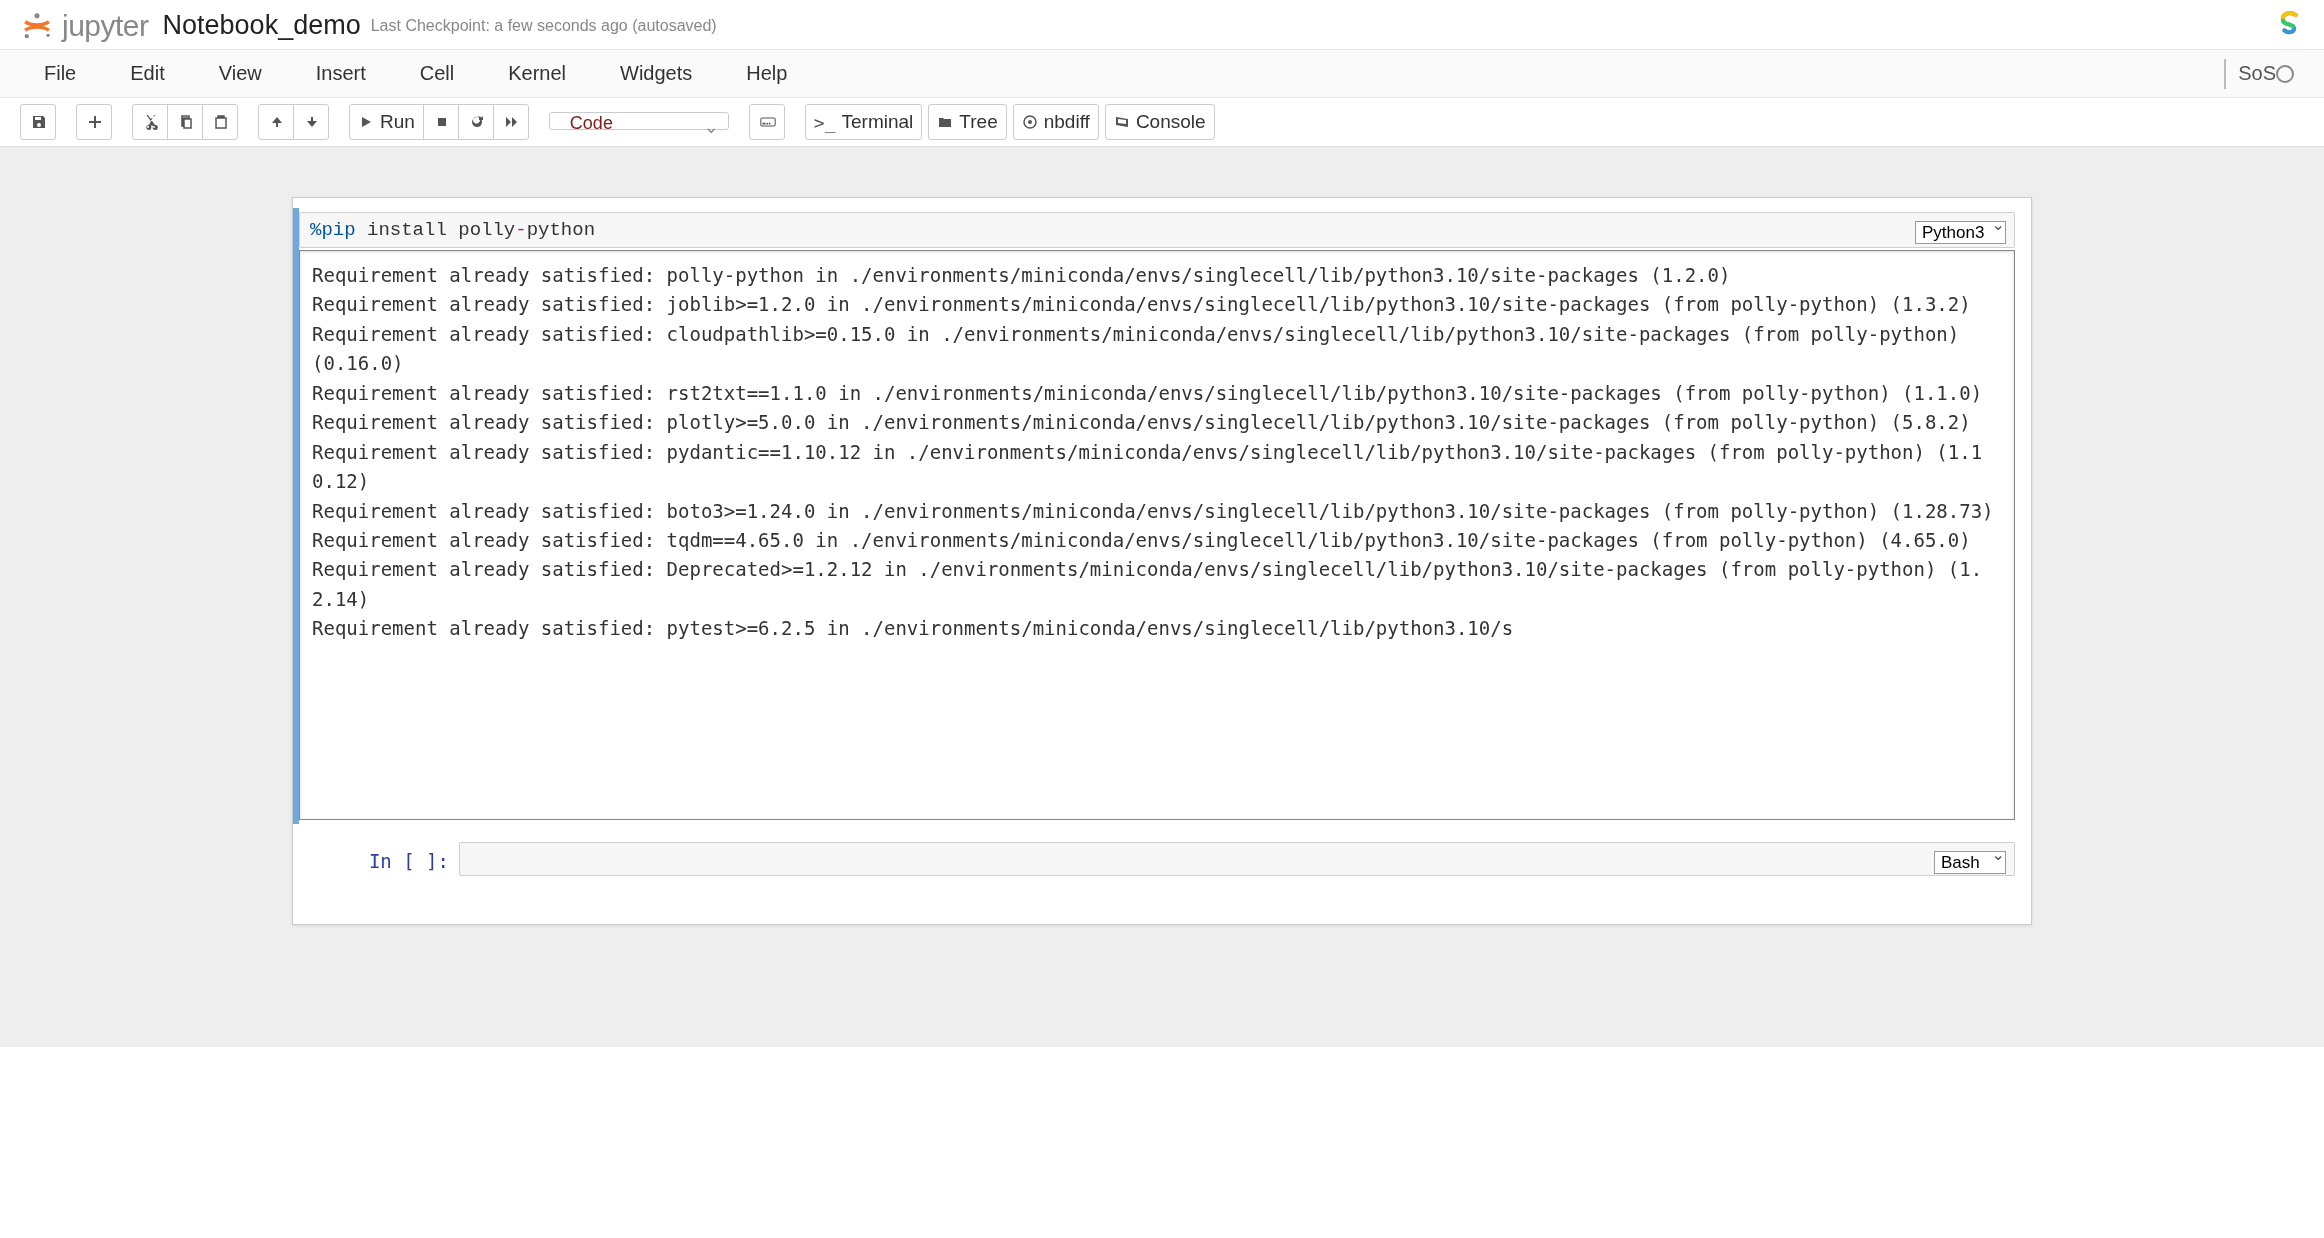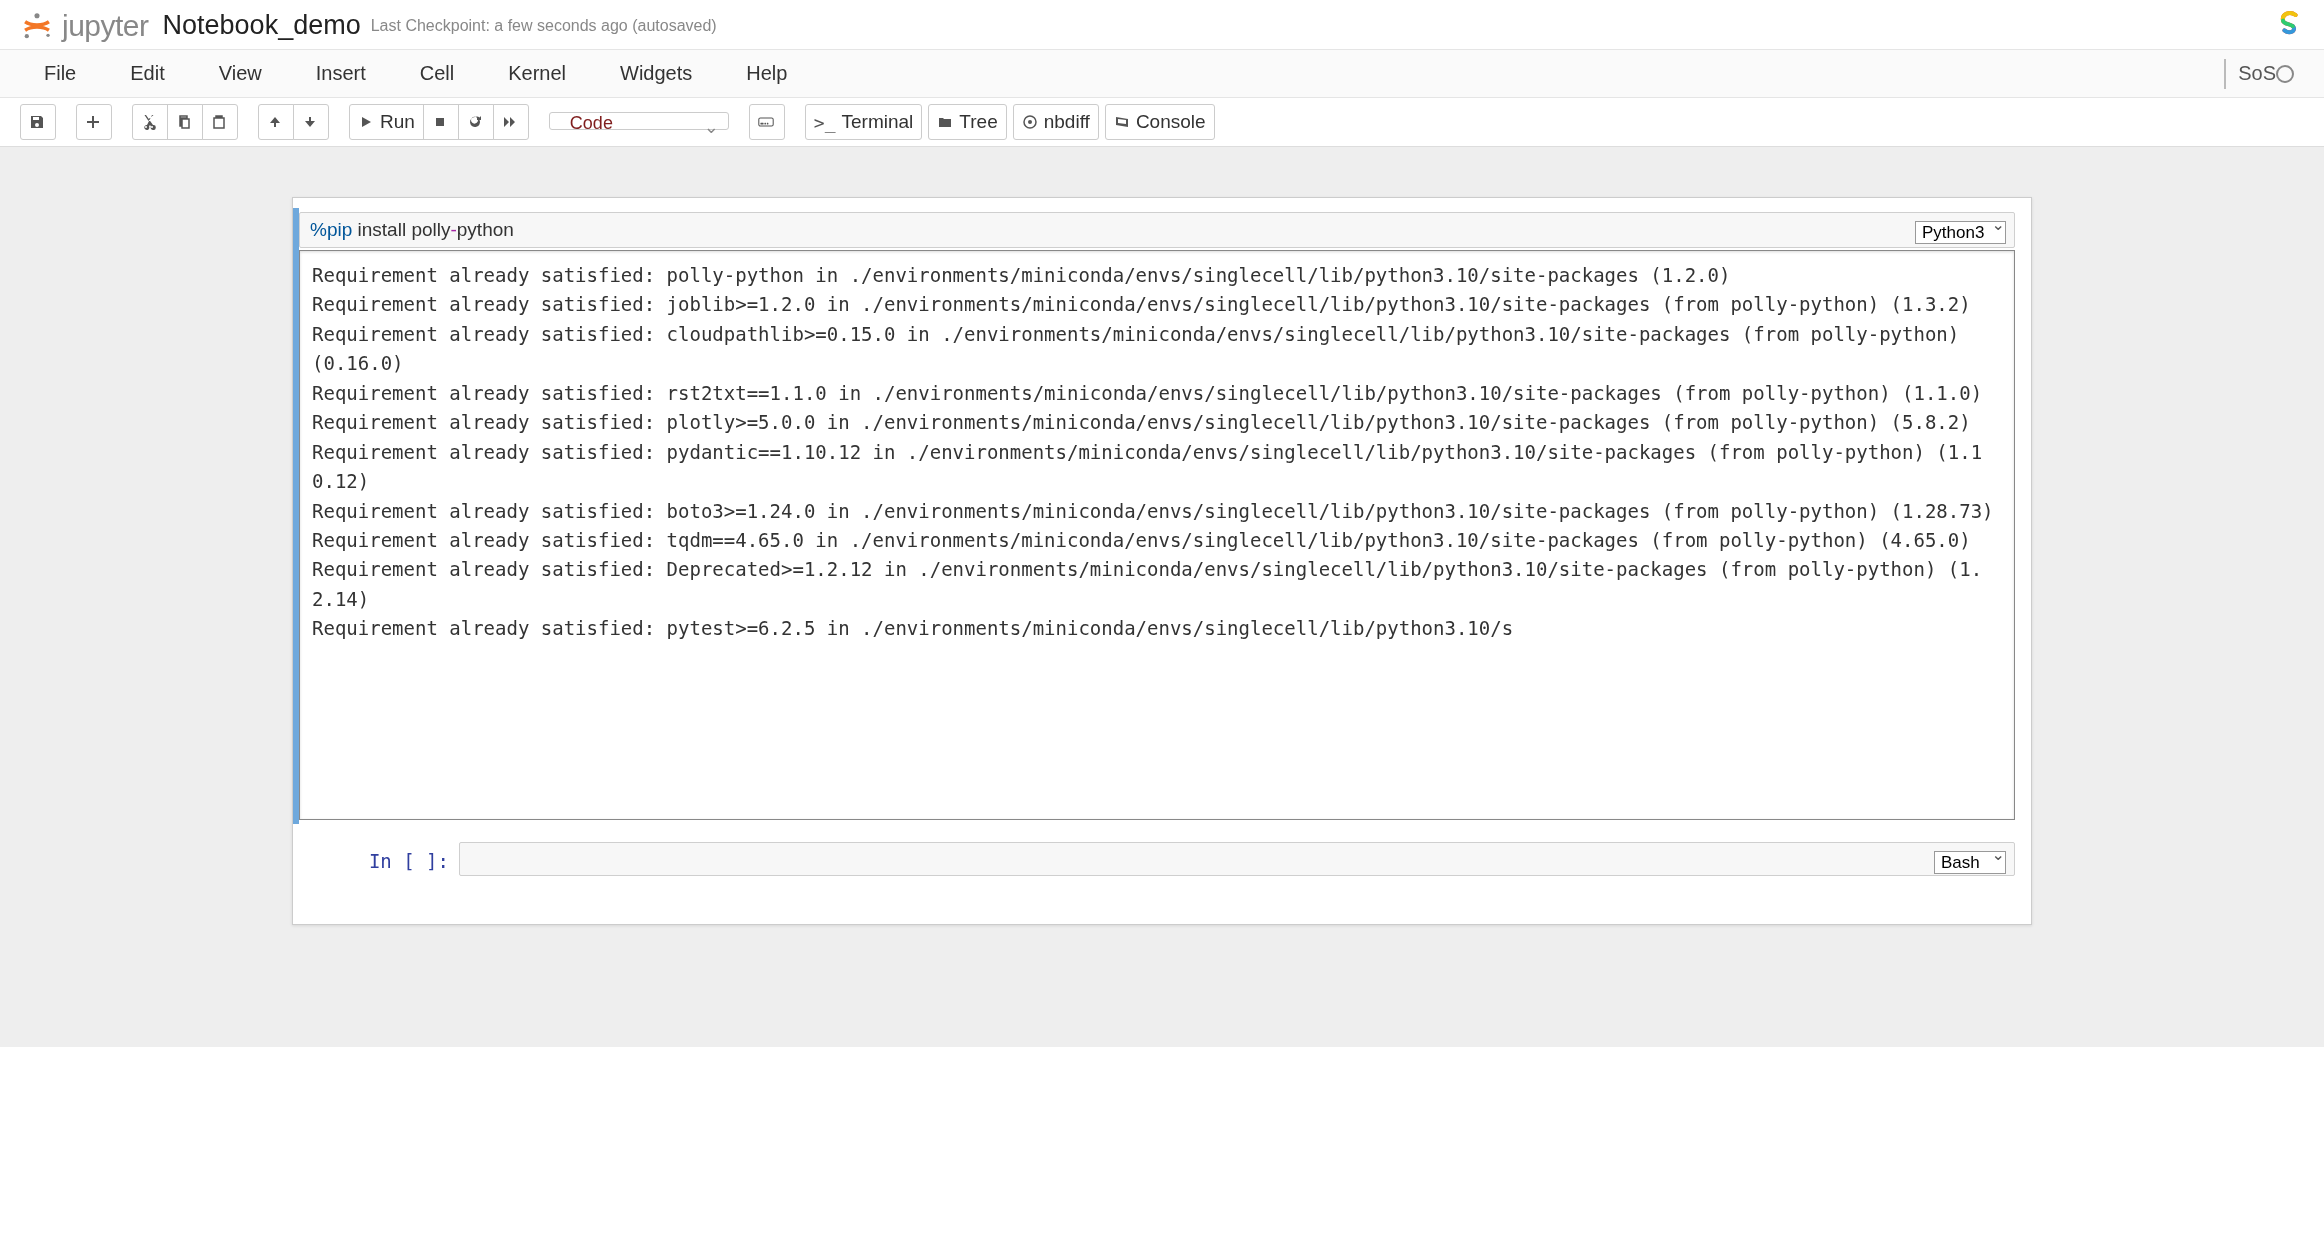--- a/index.html
+++ b/index.html
@@ -16,21 +16,21 @@
   
   
   .menubar { display: flex; align-items: center; padding: 0 30px; background: #fafafa; border-bottom: 1px solid #e5e5e5; height: 48px; }
   .menu-item { font-size: 20px; color: #333; padding: 10px 14px; cursor: pointer; margin-right: 26px; }
   .kernel-indicator { margin-left: auto; display: flex; align-items: center; gap: 0; border-left: 2px solid #bbb; padding-left: 12px; height: 30px; }
   .kernel-name { font-size: 20px; color: #555; }
   .kernel-circle { width: 18px; height: 18px; border: 2px solid #888; border-radius: 50%; }
   
   
   .toolbar { display: flex; align-items: center; padding: 6px 20px; gap: 6px; border-bottom: 1px solid #ddd; flex-wrap: wrap; }
-  .tbtn { height: 36px; min-width: 36px; border: 1px solid #ccc; background: #fff; border-radius: 3px; display: flex; align-items: center; justify-content: space-between; padding: 0 8px; cursor: pointer; font-size: 16px; color: #555; gap: 6px; }
+  .tbtn { height: 36px; min-width: 36px; border: 1px solid #ccc; background: #fff; border-radius: 3px; display: flex; align-items: center; justify-content: flex-end; padding: 0 8px; cursor: pointer; font-size: 16px; color: #555; gap: 6px; }
   .tbtn svg { width: 16px; height: 16px; }
   .tgroup { display: flex; gap: 0; }
   .tgroup .tbtn { border-radius: 0; margin-left: -1px; }
   .tgroup .tbtn:first-child { border-radius: 3px 0 0 3px; margin-left: 0; }
   .tgroup .tbtn:last-child { border-radius: 0 3px 3px 0; }
   .tsel { height: 18px; border: 1px solid #ccc; background: #fff; border-radius: 3px; font-size: 18px; padding: 0 28px 0 20px; color: #7f1d1d; appearance: none; position: relative; }
   .tsel-wrap { position: relative; display: inline-block; }
   .tsel-wrap::after { content: "⌄"; position: absolute; right: 10px; top: 4px; color: #888; pointer-events: none; font-size: 18px; }
   .tbtn-label { font-size: 19px; color: #333; }
   .spacer { width: 8px; }
@@ -40,21 +40,21 @@
   .nb-container { background: #fff; margin: 0 auto; width: 1740px; border: 1px solid #ccc; box-shadow: 0 1px 3px rgba(0,0,0,0.1); padding: 10px 16px 40px 0; }
   
   .cell { display: flex; margin-bottom: 4px; padding: 4px 0; }
   .cell.selected { border-left: 6px solid #6ea8dc; }
   .cell:not(.selected) { border-left: 6px solid transparent; }
   
   .prompt { width: 160px; text-align: right; font-family: "Menlo", "Monaco", monospace; font-size: 19px; padding: 8px 10px 0 0; color: #303F9F; flex-shrink: 0; }
   
   .cell-body { flex: 1; min-width: 0; }
   .input-area { border: 1px solid #cfcfcf; border-radius: 2px; background: #f7f7f7; padding: 6px 10px; position: relative; }
-  .code-line { font-family: Liberation Sans, sans-serif; font-size: 19px; white-space: pre; }
+  .code-line { font-family: Liberation Mono, monospace; font-size: 19px; white-space: pre; }
   .code-magic { color: #059; }
   .code-op { color: #a626a4; }
   
   .kernel-select { position: absolute; right: 4px; top: 4px; border: 1px solid #999; font-size: 17px; padding: 1px 20px 1px 6px; background: #fff; appearance: none; }
   .kernel-select-wrap { position: absolute; right: 4px; top: 4px; }
   .kernel-select-wrap::after { content: "⌄"; position: absolute; right: 5px; top: -2px; color: #555; pointer-events: none; font-size: 16px; }
   
   .output-area { border: 1px solid #888; background: #fff; margin-top: 2px; padding: 10px 12px; font-family: "Menlo", "Monaco", monospace; font-size: 19px; white-space: pre-wrap; word-break: break-all; height: 570px; overflow: hidden; box-shadow: inset 0 1px 3px rgba(0,0,0,0.15); line-height: 1.55; }
   
   .cell2 .input-area { min-height: 34px; background: #f7f7f7; }

